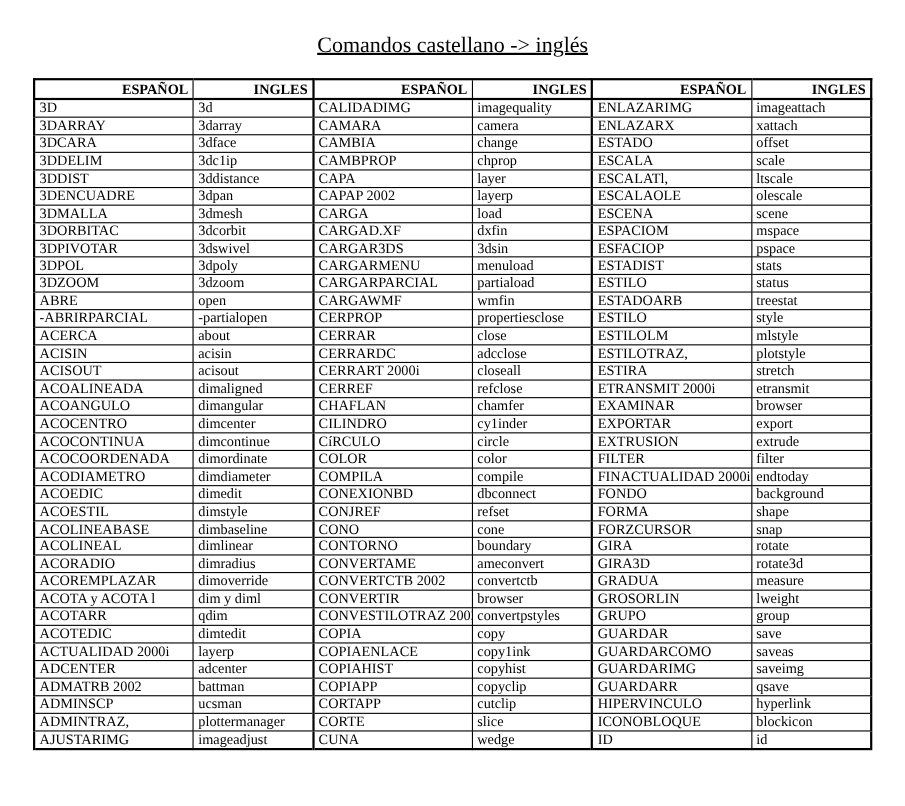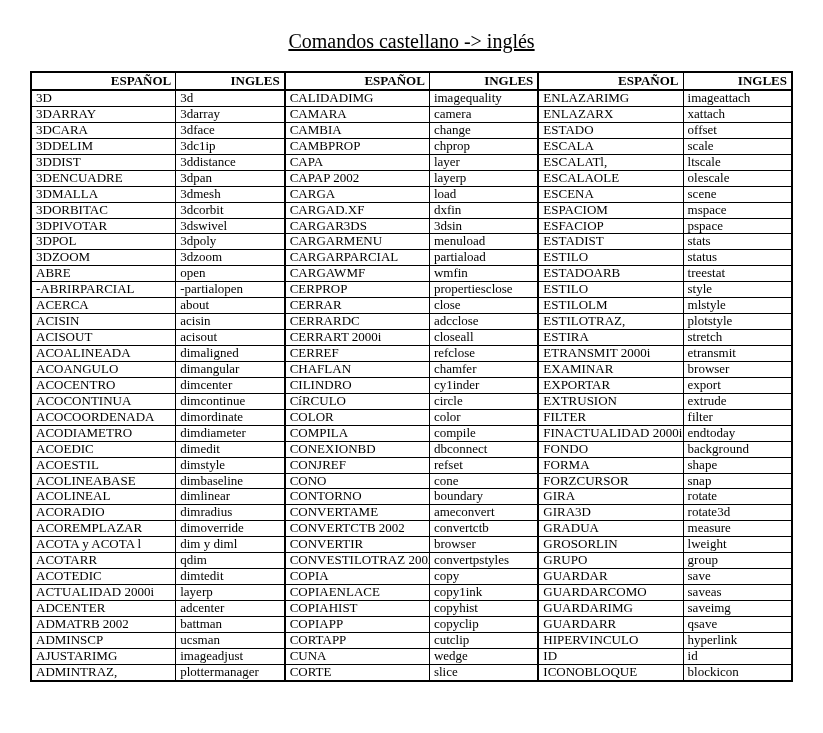--- a/index.html
+++ b/index.html
@@ -350,29 +350,29 @@
       </tr>
       <tr>
         <td>ADMINSCP</td>
         <td>ucsman</td>
         <td>CORTAPP</td>
         <td>cutclip</td>
         <td>HIPERVINCULO</td>
         <td>hyperlink</td>
       </tr>
       <tr>
+        <td>ADMINTRAZ,</td>
+        <td>plottermanager</td>
+        <td>CORTE</td>
+        <td>slice</td>
+        <td>ICONOBLOQUE</td>
+        <td>blockicon</td>
+      </tr>
+      <tr>
         <td>AJUSTARIMG</td>
         <td>imageadjust</td>
         <td>CUNA</td>
         <td>wedge</td>
         <td>ID</td>
         <td>id</td>
       </tr>
-      <tr>
-        <td>ADMINTRAZ,</td>
-        <td>plottermanager</td>
-        <td>CORTE</td>
-        <td>slice</td>
-        <td>ICONOBLOQUE</td>
-        <td>blockicon</td>
-      </tr>
     </tbody>
 </table>
 
 </body></html>

